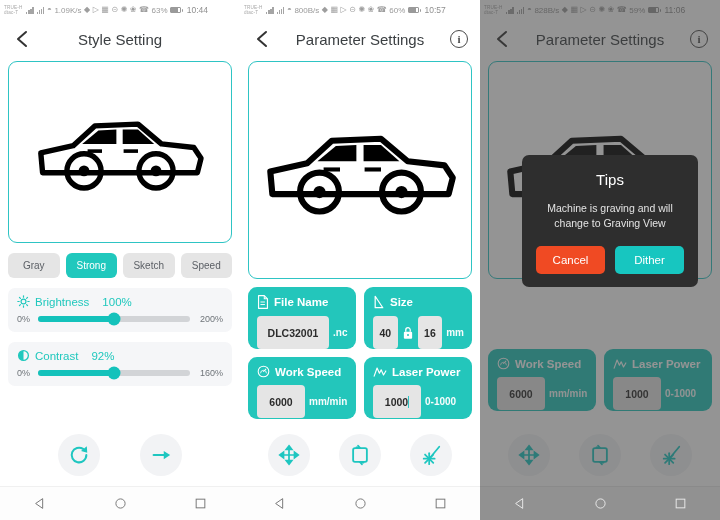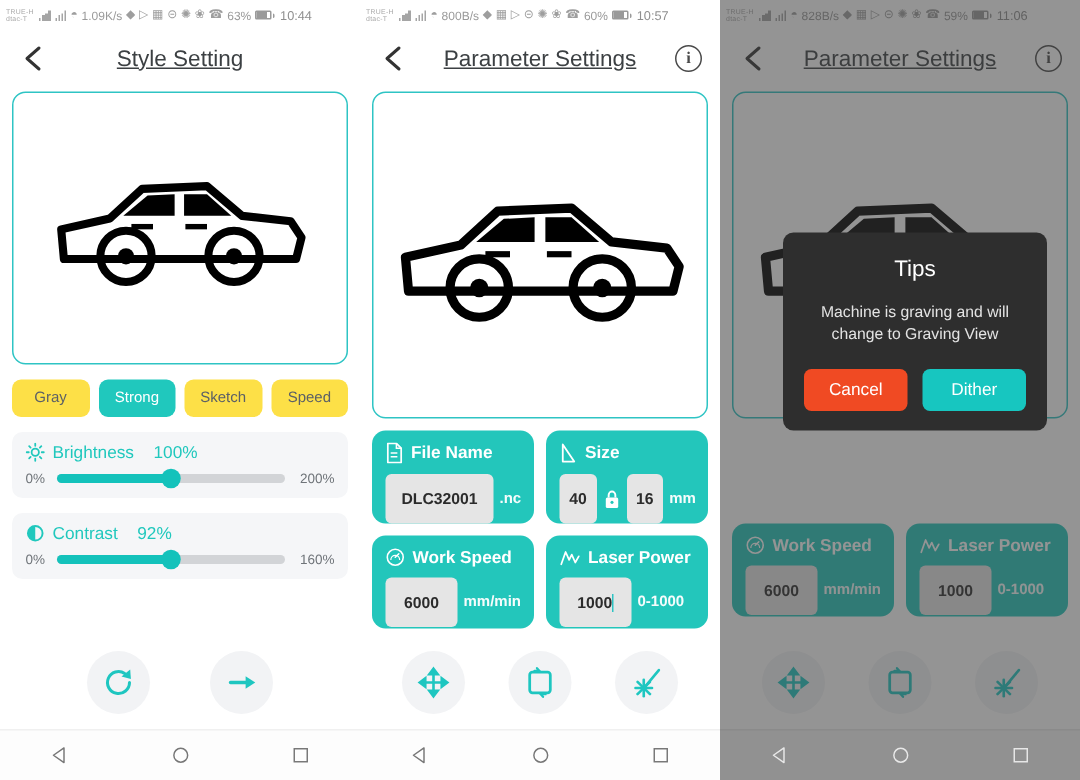--- a/index.html
+++ b/index.html
@@ -66,21 +66,20 @@
   .back-chevron {
     width: 20px; height: 20px; flex: 0 0 20px;
     display: flex; align-items: center; justify-content: center;
     cursor: pointer;
   }
   .back-chevron svg { display:block; }
   .appbar-title {
     position: absolute; left: 0; right: 0; text-align: center;
     font-size: 15px; color: #3c4043; font-weight: 400;
     pointer-events: none;
-    text-decoration: underline;
   }
   .info-icon {
     margin-left: auto; width: 18px; height: 18px;
     border: 1.4px solid #4a4a4a; border-radius: 50%;
     display: flex; align-items: center; justify-content: center;
     font-size: 11px; color: #4a4a4a; font-family: "Liberation Serif", serif;
     font-weight: bold; z-index: 2; cursor: pointer;
   }
 
   
@@ -95,21 +94,21 @@
   .p1 .preview { height: 182px; }
   .p2 .preview, .p3 .preview { height: 218px; }
   .preview svg { display: block; }
 
   
   .chips {
     display: flex; gap: 6px; padding: 10px 8px 0 8px;
   }
   .chip {
     flex: 1; height: 25px; border-radius: 6px;
-    background: #fde047; color: #5c6066;
+    background: #e5e5e5; color: #5c6066;
     font-size: 10px;
     display: flex; align-items: center; justify-content: center;
     cursor: pointer;
   }
   .chip.active { background: #20c8bd; color: #ffffff; }
 
   
   .slidecard {
     margin: 10px 8px 0 8px;
     background: #f5f6f8;

